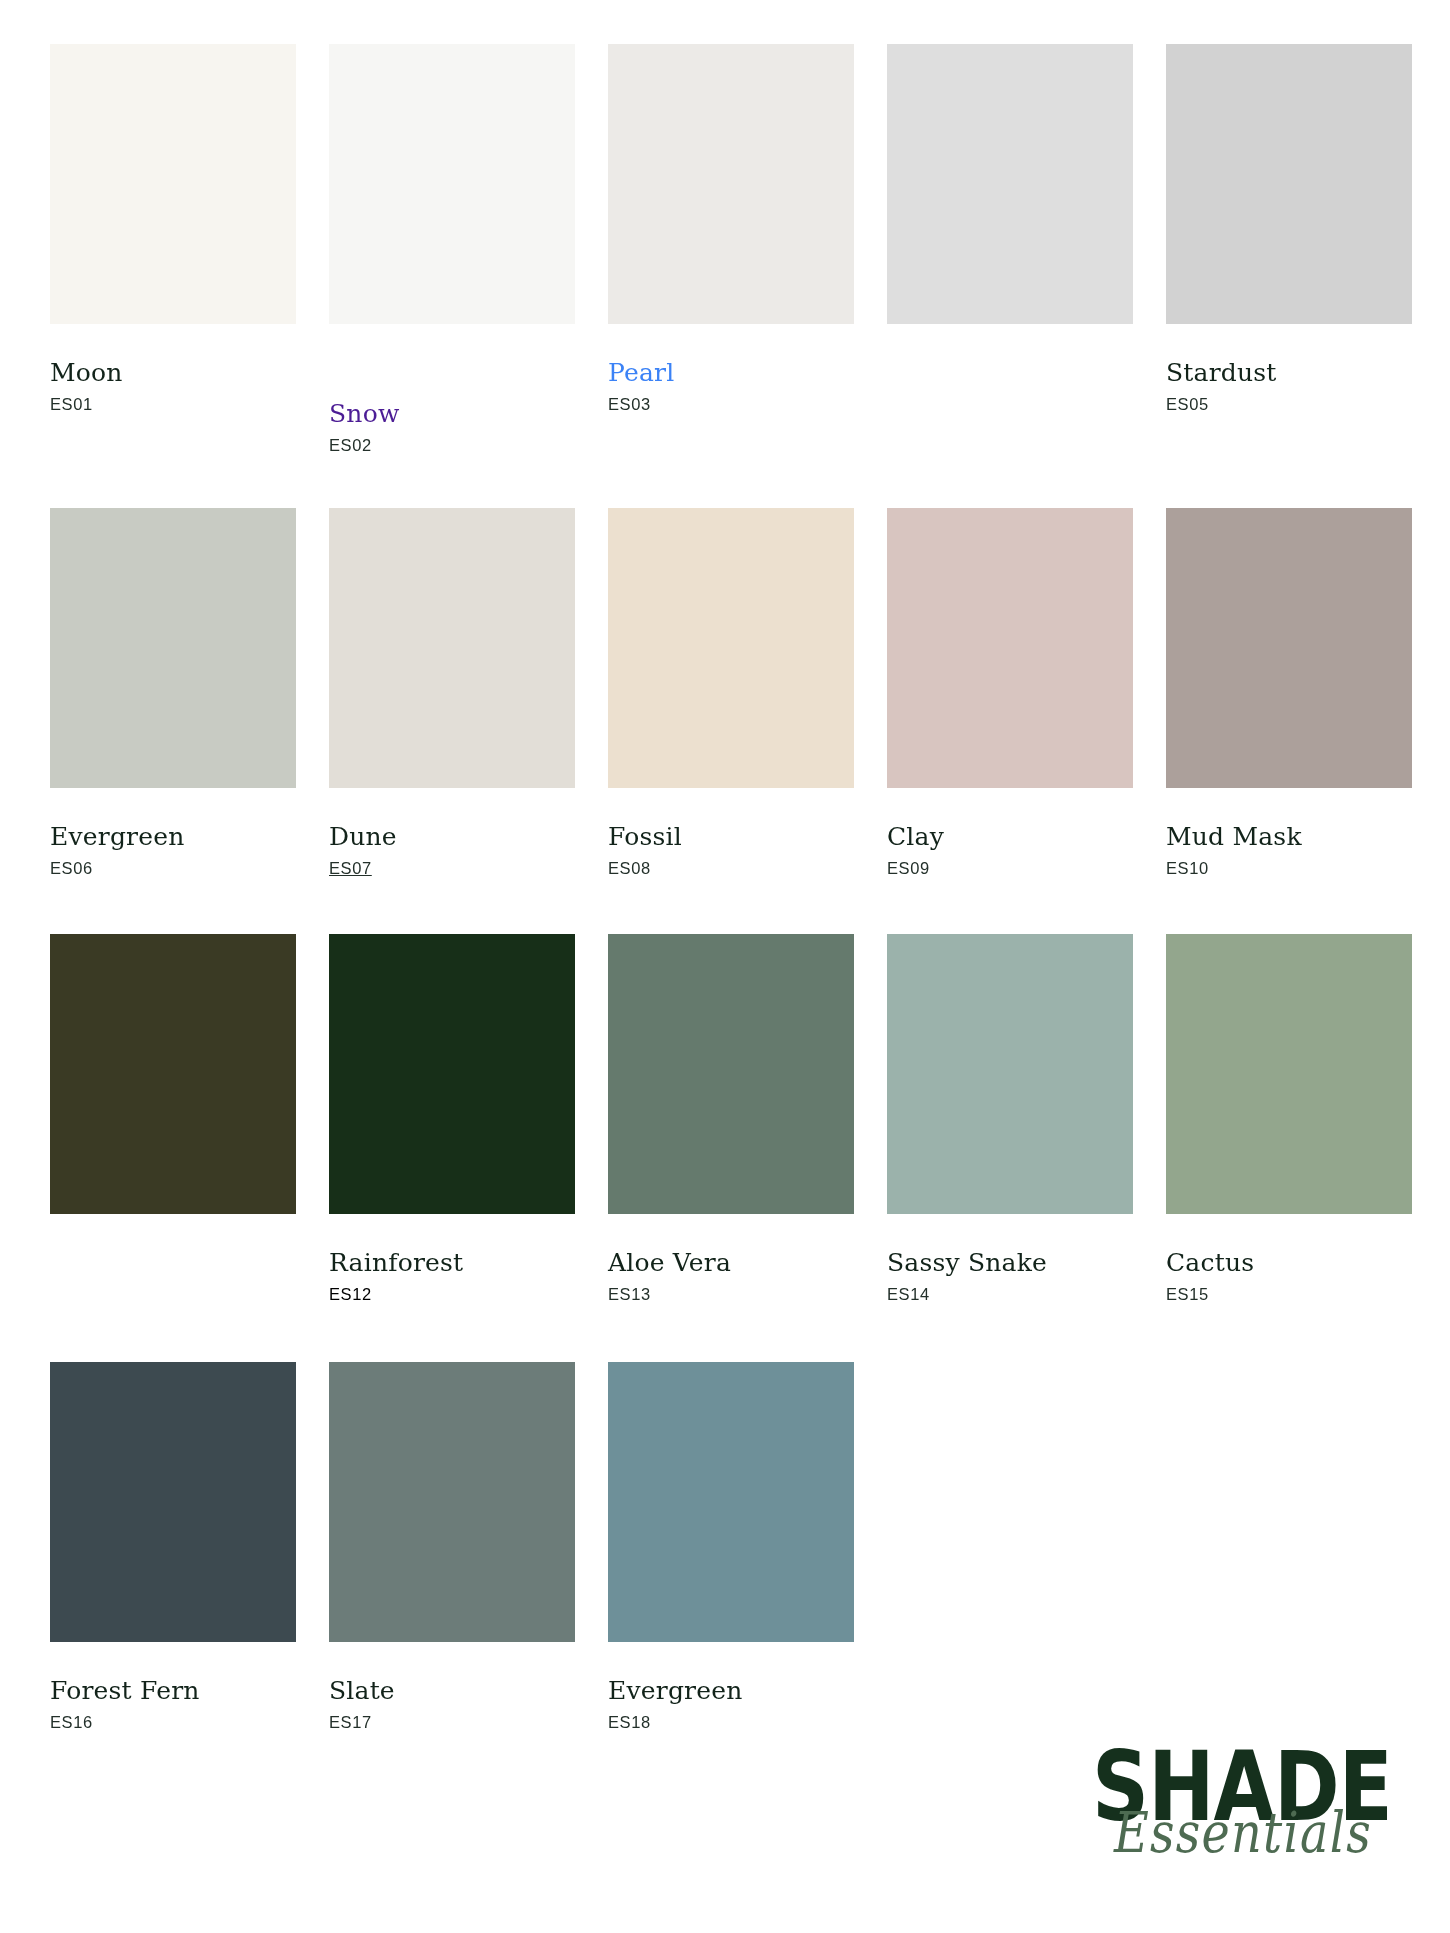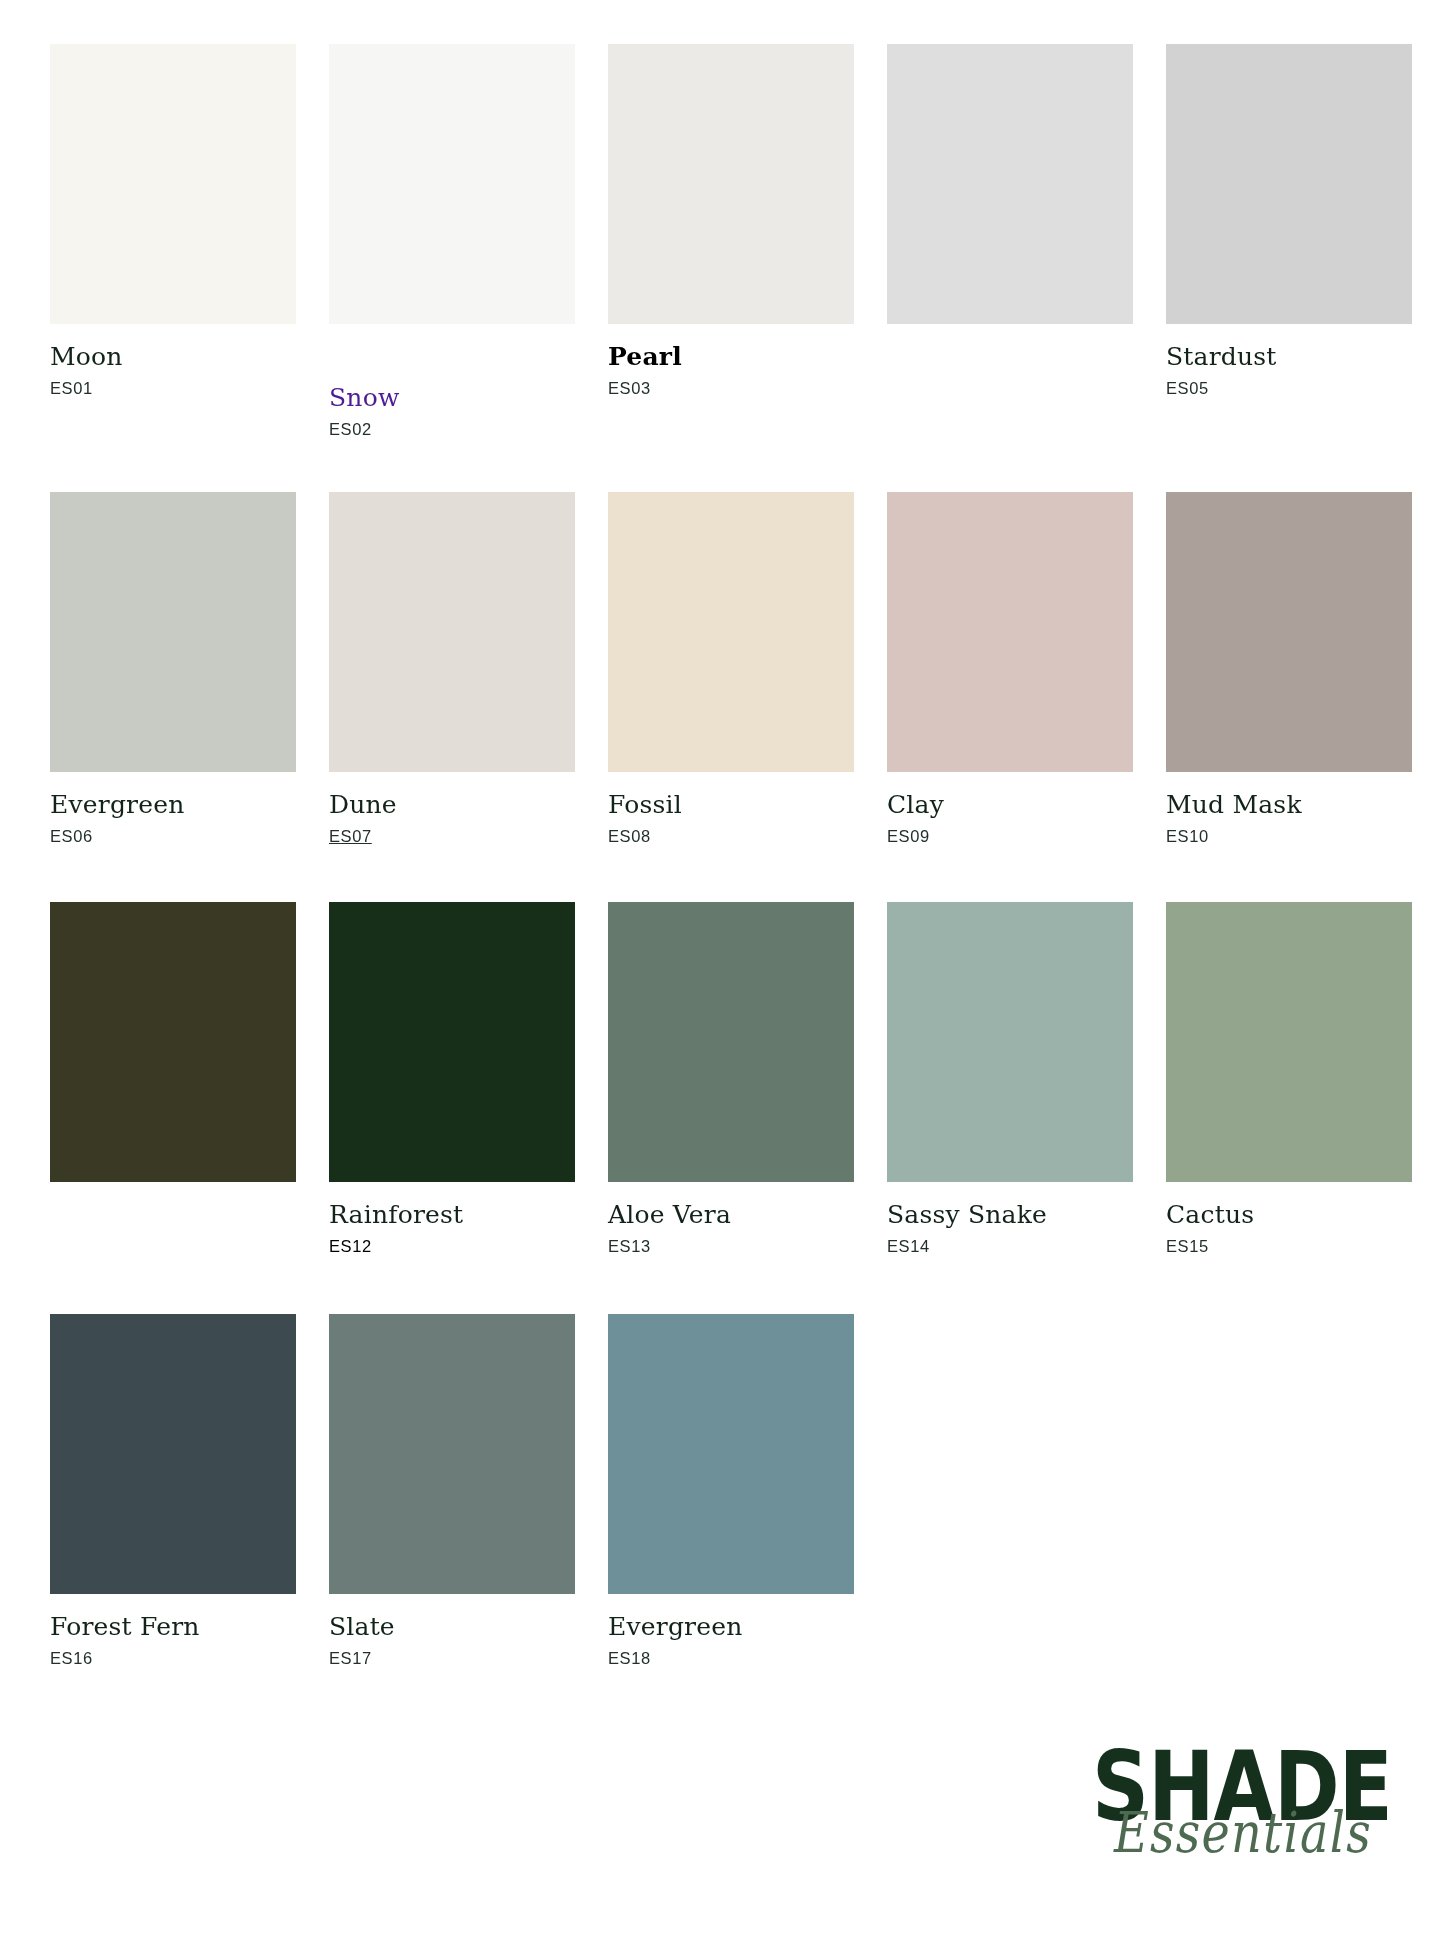--- a/index.html
+++ b/index.html
@@ -40,21 +40,21 @@
     flex-direction: column;
   }
 
   .swatch-chip {
     width: 246px;
     height: 280px;
     display: block;
   }
 
   .swatch-meta {
-    padding-top: 19px;
+    padding-top: 35px;
   }
 
   .swatch-name {
     font-family: "DejaVu Serif", "Liberation Serif", serif;
     font-size: 25px;
     line-height: 28px;
     font-weight: 400;
     color: #12231a;
     letter-spacing: 0.2px;
     white-space: nowrap;
@@ -119,21 +119,21 @@
     <div class="swatch-cell">
       <div class="swatch-chip" style="background-color: rgb(246, 246, 244);"></div>
       <div class="swatch-meta">
         <div class="swatch-name" style="color: #4c1d95; margin-top: 41px;">Snow</div>
         <div class="swatch-code" style="color: rgb(35, 48, 42);">ES02</div>
       </div>
     </div>
     <div class="swatch-cell">
       <div class="swatch-chip" style="background-color: rgb(236, 234, 231);"></div>
       <div class="swatch-meta">
-        <div class="swatch-name" style="color: #000000; font-weight: bold;">Pearl</div>
+        <div class="swatch-name" style="color: #3b82f6;">Pearl</div>
         <div class="swatch-code" style="color: rgb(35, 48, 42);">ES03</div>
       </div>
     </div>
     <div class="swatch-cell">
       <div class="swatch-chip" style="background-color: rgb(222, 222, 222);"></div>
     </div>
     <div class="swatch-cell">
       <div class="swatch-chip" style="background-color: rgb(210, 210, 210);"></div>
       <div class="swatch-meta">
         <div class="swatch-name" style="color: rgb(18, 35, 26);">Stardust</div>

